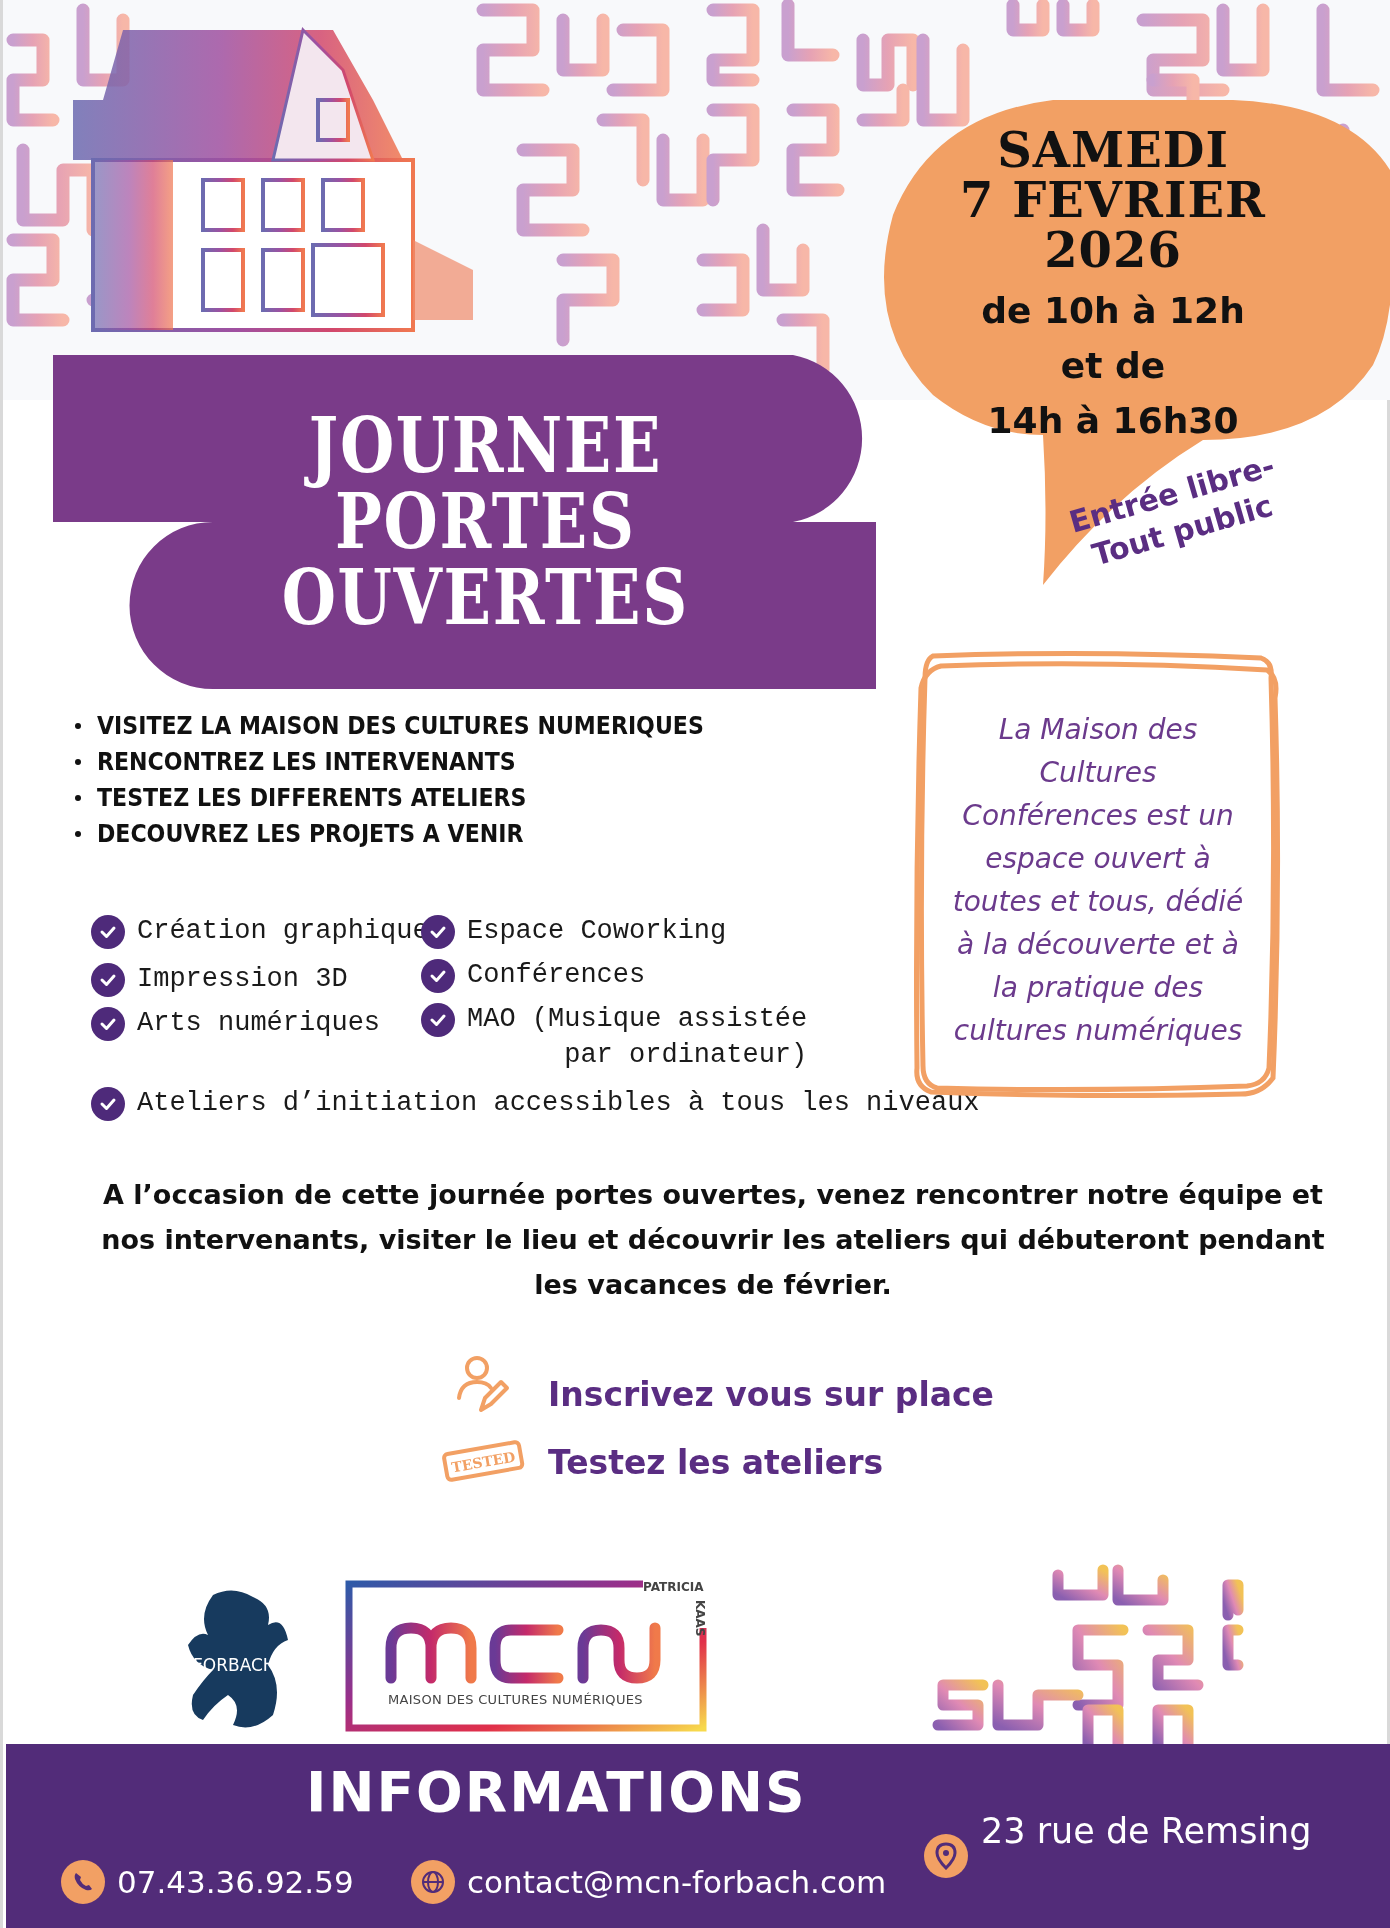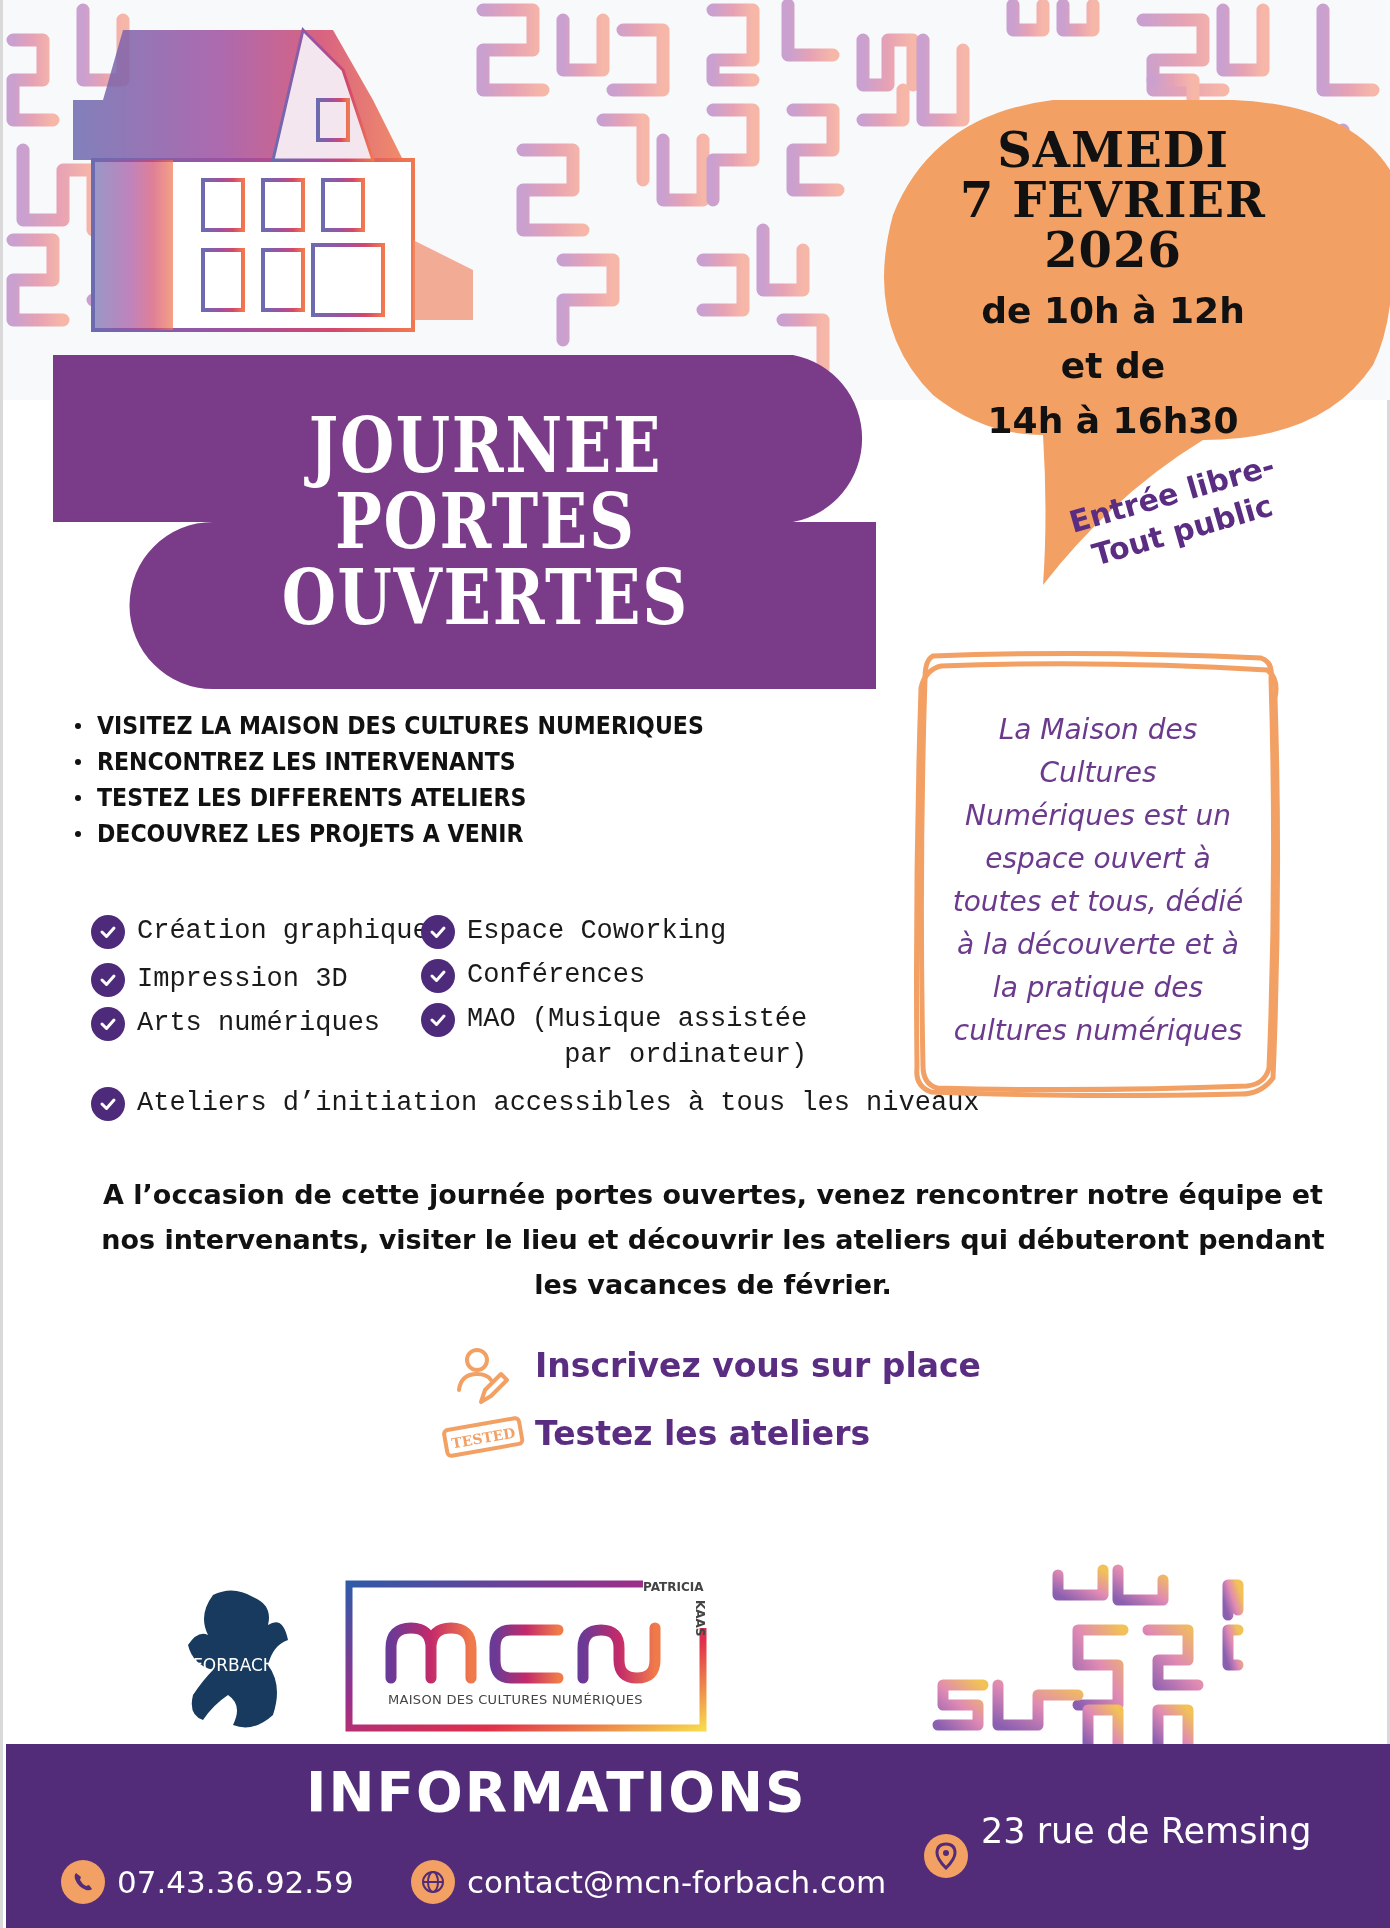--- a/index.html
+++ b/index.html
@@ -47,21 +47,21 @@
   
   .desc-box { position: absolute; left: 908px; top: 648px; width: 372px; height: 450px; }
   .desc-box svg { position: absolute; left: 0; top: 0; }
   .desc-text { position: absolute; left: 22px; top: 60px; width: 330px; text-align: center; color: #6b3a8c; font-family: "DejaVu Sans", sans-serif; font-style: italic; font-size: 28px; line-height: 43px; }
 
   
   .para { position: absolute; left: 80px; top: 1172px; width: 1260px; text-align: center; font-family: "DejaVu Sans", sans-serif; font-weight: bold; font-size: 27px; line-height: 45px; color: #111111; }
 
   
   .actions { position: absolute; left: 430px; top: 1346px; }
-  .action { display: flex; align-items: flex-start; height: 68px; }
+  .action { display: flex; align-items: flex-end; height: 68px; gap: 13px; }
   .action .ai { width: 100px; display: flex; align-items: center; justify-content: center; }
   .action .al { font-family: "DejaVu Sans", sans-serif; font-weight: bold; font-size: 33px; color: #5a2d82; margin-left: 2px; }
 
   
   .forbach-logo { position: absolute; left: 170px; top: 1585px; width: 130px; height: 150px; }
   .forbach-name { position: absolute; left: 190px; top: 1655px; font-family: "DejaVu Sans", sans-serif; font-size: 17px; color: #ffffff; }
   .mcn-logo { position: absolute; left: 340px; top: 1578px; width: 370px; height: 156px; }
   .mcn-sub { position: absolute; left: 385px; top: 1692px; font-family: "DejaVu Sans", sans-serif; font-size: 13px; color: #444; letter-spacing: 0.3px; }
   .mcn-patricia { position: absolute; left: 640px; top: 1580px; font-family: "DejaVu Sans", sans-serif; font-weight: bold; font-size: 12px; color: #444; }
   .mcn-kaas { position: absolute; left: 690px; top: 1600px; font-family: "DejaVu Sans", sans-serif; font-weight: bold; font-size: 12px; color: #444; writing-mode: vertical-rl; }
@@ -264,21 +264,21 @@
   <div class="desc-box">
     <svg width="372" height="450" viewBox="0 0 372 450">
       <g fill="none" stroke="#f2a064" stroke-width="5" stroke-linecap="round">
         <path d="M22 8 Q 180 2 350 10 Q 362 14 360 30 Q 366 230 358 420 Q 354 436 336 438 Q 180 444 26 440 Q 12 436 12 418 Q 8 220 14 30 Q 14 12 22 8 Z"></path>
         <path d="M30 18 Q 190 12 356 22 Q 368 30 364 50 Q 370 240 362 430 Q 350 446 330 446 Q 170 450 20 444 Q 4 438 6 420 Q 4 230 10 40 Q 14 22 30 18 Z"></path>
       </g>
     </svg>
     <div class="desc-text">
       <div>La Maison des</div>
       <div>Cultures</div>
-      <div>Numériques est un</div>
+      <div>Conférences est un</div>
       <div>espace ouvert à</div>
       <div>toutes et tous, dédié</div>
       <div>à la découverte et à</div>
       <div>la pratique des</div>
       <div>cultures numériques</div>
     </div>
   </div>
 
   <div class="para">
     <div>A l’occasion de cette journée portes ouvertes, venez rencontrer notre équipe et</div>

